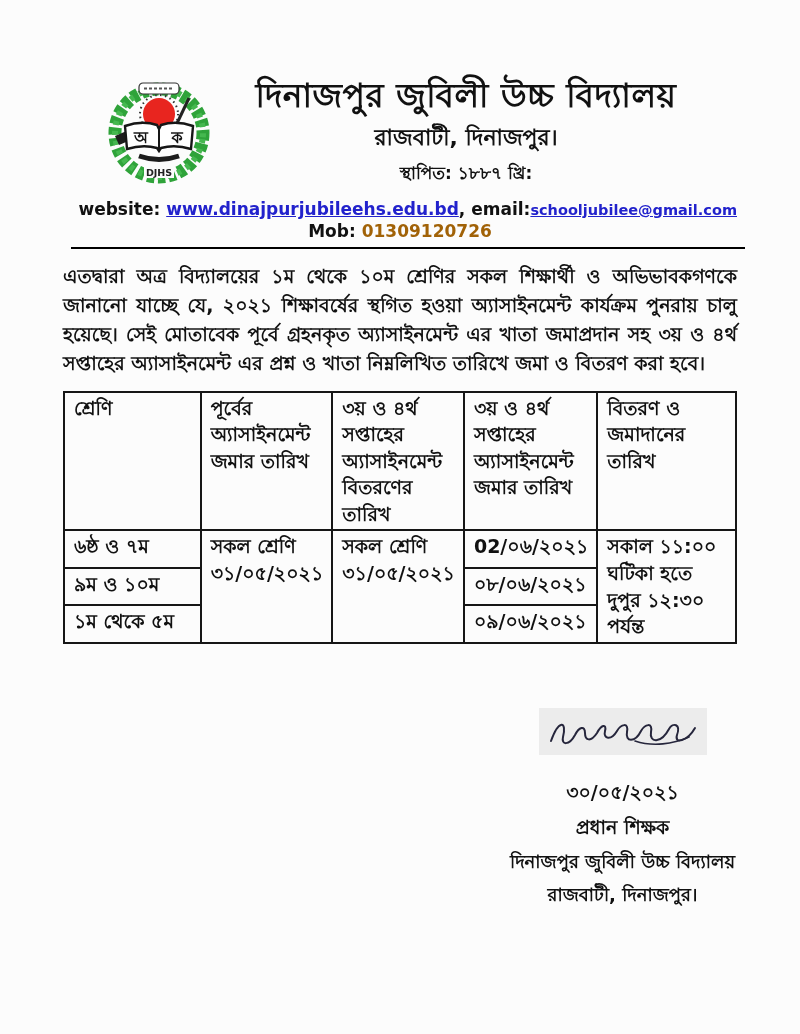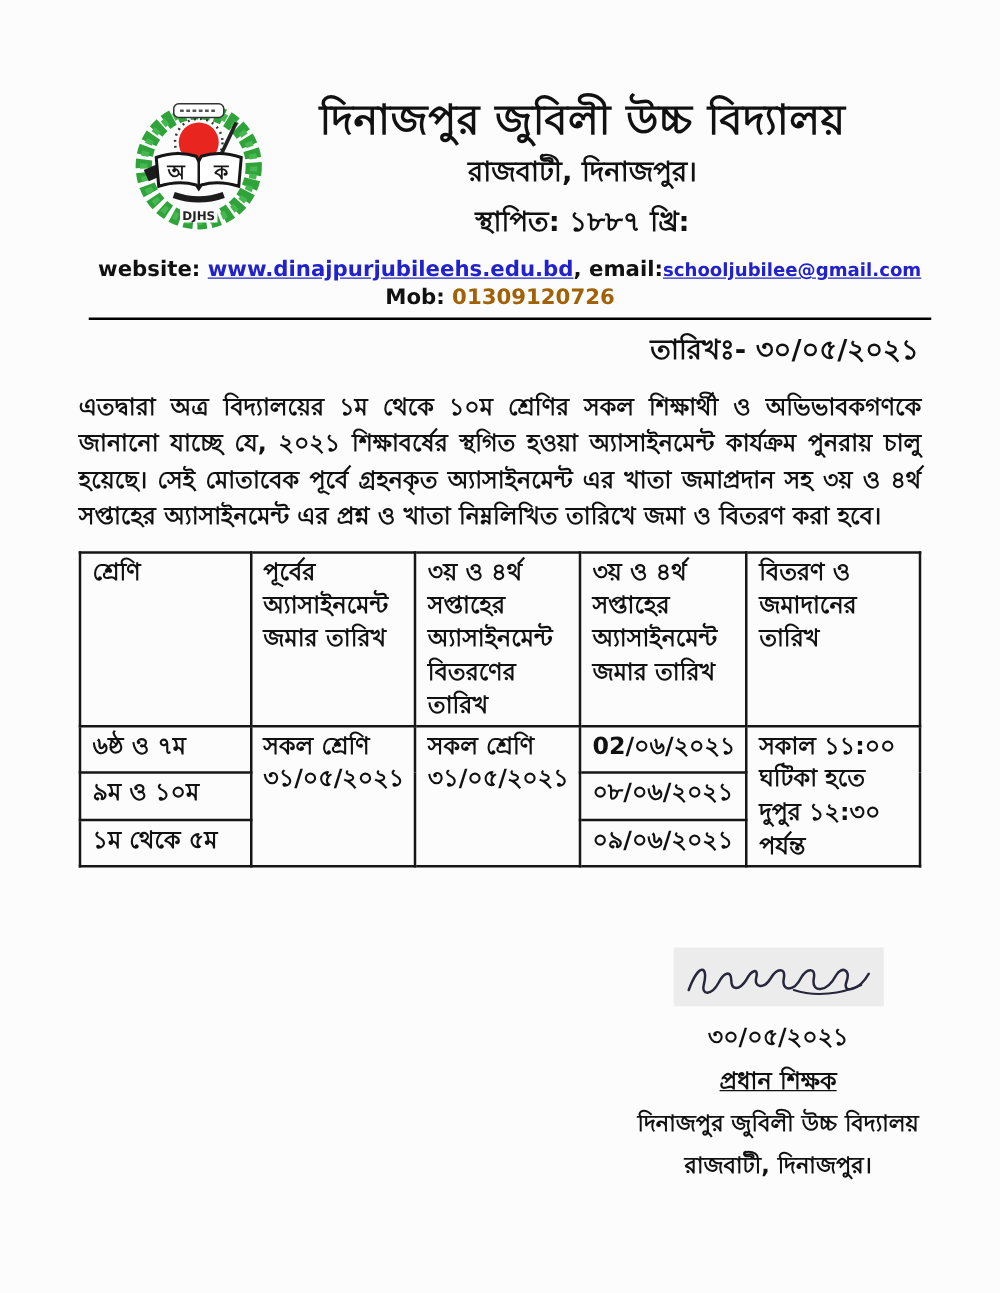--- a/index.html
+++ b/index.html
@@ -6,21 +6,21 @@
   html,body { background:#fbfbfb; }
   body { font-family:"DejaVu Sans","Liberation Sans",sans-serif; color:#111; }
   .page { position:relative; width:800px; height:1034px; background:#fcfcfc; margin:0 auto; overflow:hidden; padding:78px 63px 0 63px; }
 
   
   .letterhead { position:relative; min-height:112px; }
   .logo { position:absolute; left:36px; top:-2px; width:120px; height:110px; }
   .head-center { margin-left:168px; width:470px; text-align:center; }
   .school-name { font-size:33px; font-weight:bold; line-height:1.1; letter-spacing:0.5px; }
   .head-address { font-size:22px; font-weight:bold; margin-top:6px; }
-  .head-est { font-size:22px; font-weight:bold; margin-top:3px; }
+  .head-est { font-size:17px; font-weight:bold; margin-top:3px; }
 
   .contact-line { text-align:right; margin-top:9px; font-size:17px; font-weight:bold; }
   .link-blue { color:#2222cc; text-decoration:underline; cursor:pointer; }
   .email-link { font-size:14.5px; }
   .mob-line { text-align:center; margin-top:2px; font-size:17px; font-weight:bold; }
   .mob-number { color:#a16207; }
 
   .rule { border:none; border-top:2.5px solid #000; margin-top:6px; margin-left:8px; margin-right:-8px; }
 
   .date-line { text-align:right; font-size:22px; font-weight:bold; margin-top:6px; padding-right:2px; }
@@ -35,22 +35,22 @@
   table.sched th, table.sched td { border:2px solid #161616; font-size:19px; font-weight:700; line-height:1.4; padding:2px 8px 2px 9px; vertical-align:top; text-align:left; }
   table.sched th { font-weight:bold; height:72px; }
   td.row-h { height:27px; }
   .c1 { width:21%; } .c2 { width:19%; } .c3 { width:19.5%; } .c4 { width:19.5%; } .c5 { width:21%; }
   .just { text-align:justify; }
   .cell-line { display:block; }
 
   
   .sig-block { width:225px; margin:64px 2px 0 auto; text-align:center; }
   .sig-image { width:168px; height:47px; background:#ececec; margin:0 auto; display:flex; align-items:center; justify-content:center; }
-  .sig-date { font-size:19px; font-weight:bold; margin-top:10px; }
-  .sig-role { font-size:19px; font-weight:bold; margin-top:3px;text-decoration:underline; }
+  .sig-date { font-size:19px; font-weight:bold; margin-top:23px; }
+  .sig-role { font-size:19px; font-weight:bold; margin-top:3px; }
   .sig-org { font-size:18px; font-weight:bold; margin-top:3px; }
   .sig-addr { font-size:18px; font-weight:bold; margin-top:2px; }
 </style>
 </head>
 <body>
 
 <div class="page">
 
   <div class="letterhead">
     <div class="logo">
@@ -91,21 +91,20 @@
     <span>website:</span>
     <span class="link-blue">www.dinajpurjubileehs.edu.bd</span><span>, email:</span><span class="link-blue email-link">schooljubilee@gmail.com</span>
   </div>
   <div class="mob-line">
     <span>Mob:</span>
     <span class="mob-number">01309120726</span>
   </div>
 
   <hr class="rule">
 
-  <div class="date-line">তারিখঃ- ৩০/০৫/২০২১</div>
 
 
   <p class="body-text">এতদ্বারা অত্র বিদ্যালয়ের ১ম থেকে ১০ম শ্রেণির সকল শিক্ষার্থী ও অভিভাবকগণকে জানানো যাচ্ছে যে, ২০২১ শিক্ষাবর্ষের স্থগিত হওয়া অ্যাসাইনমেন্ট কার্যক্রম পুনরায় চালু হয়েছে। সেই মোতাবেক পূর্বে গ্রহনকৃত অ্যাসাইনমেন্ট এর খাতা জমাপ্রদান সহ ৩য় ও ৪র্থ সপ্তাহের অ্যাসাইনমেন্ট এর প্রশ্ন ও খাতা নিম্নলিখিত তারিখে জমা ও বিতরণ করা হবে।</p>
 
   <table class="sched">
     <colgroup>
         <col class="c1">
         <col class="c2">
         <col class="c3">
         <col class="c4">

